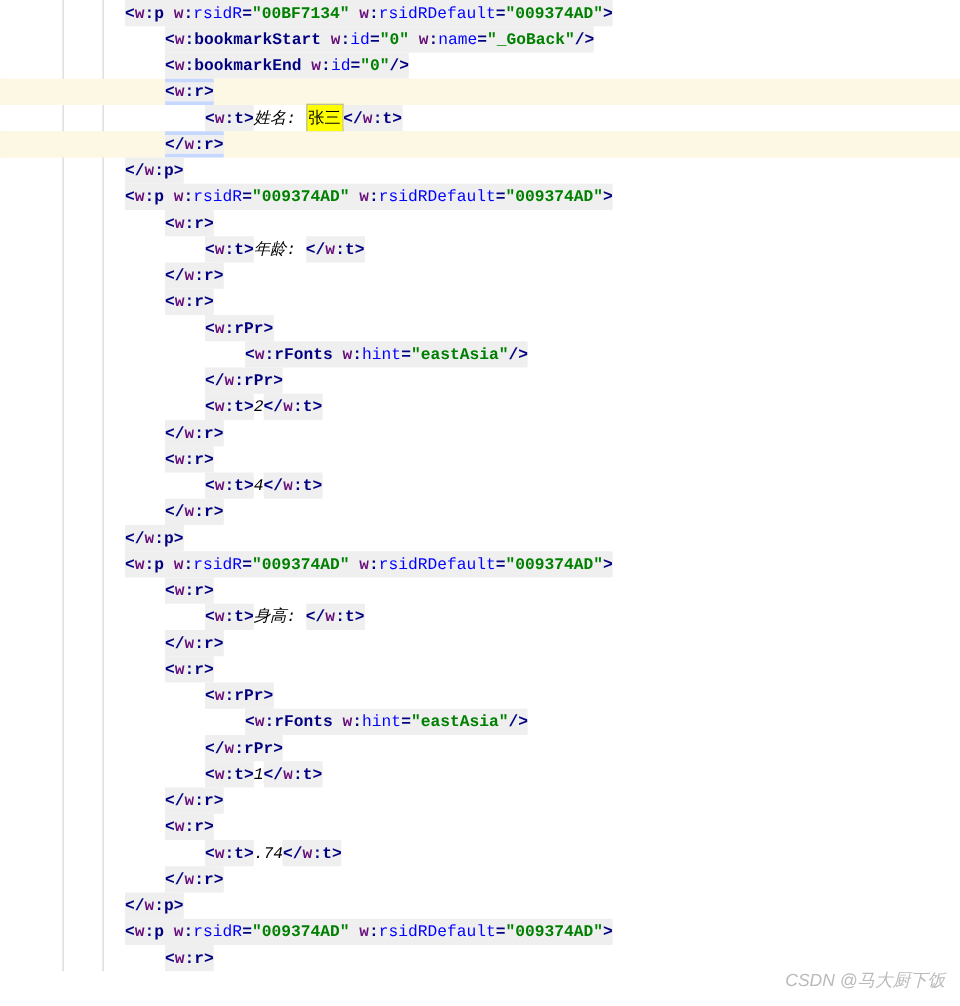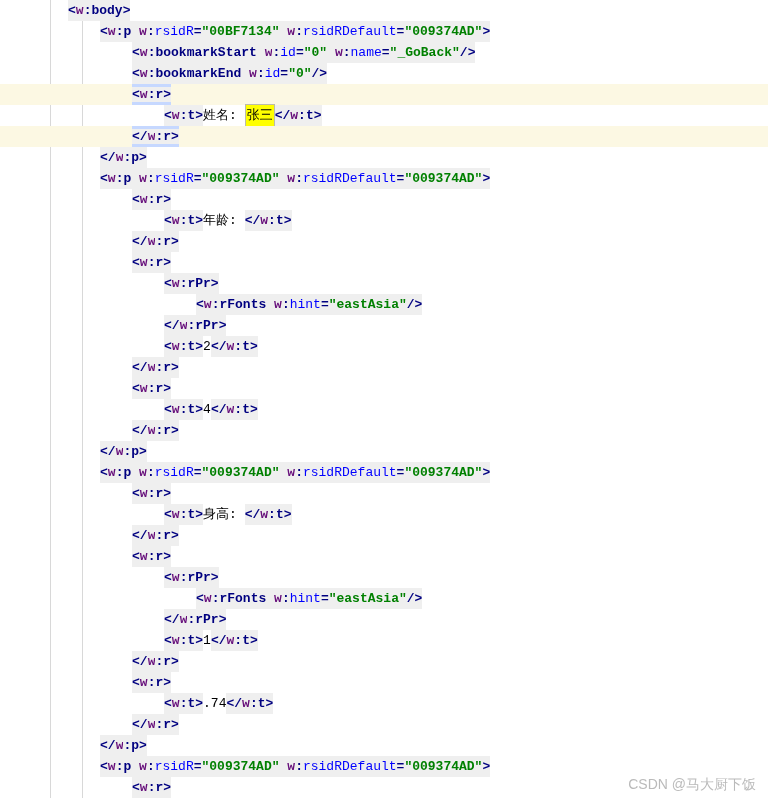--- a/index.html
+++ b/index.html
@@ -30,44 +30,44 @@
   position:absolute; left:0; top:0; height:100%; width:6px;
   background:#fcf8e3;
 }
 .code { padding-left: 0; }
 .indent { display:inline-block; }
 .p  { color: #000080; font-weight: bold; }   
 .ns { color: #660e7a; font-weight: bold; }   
 .nm { color: #000080; font-weight: bold; }   
 .at { color: #0000ff; font-weight: normal; }   
 .av { color: #008000; font-weight: bold; }   
-.tx { color: #000; }
+.tx { color: #000; font-style: italic; }
 .hl-span { background: #c6d8ff; }
 .search-hit { background: #ffff00; border:1px solid #bba; padding:0 1px; }
 .el   { background:#efefef; }
 .el .p, .el .ns, .el .nm { background:#efefef; }
 .watermark {
   position: fixed;
   right: 12px; bottom: 10px;
   font-family: Arial, sans-serif;
   font-size: 14px;
   color: rgba(130,130,130,.55);
   pointer-events:none;
+  font-style:italic;
 }
 </style>
 </head>
 <body>
 
 <div class="editor">
   <div id="folds">
       <div class="fold-line" style="left: 50px;"></div>
       <div class="fold-line" style="left: 82px;"></div>
     </div>
   <div class="code" id="code">
-      <div class="row"><span class="indent" style="width:68px"></span><span class="el"><span class="p">&lt;</span><span class="ns">w</span><span class="p">:</span><span class="nm">body</span><span class="p">&gt;</span></span></div>
       <div class="row"><span class="indent" style="width:100px"></span><span class="el"><span class="p">&lt;</span><span class="ns">w</span><span class="p">:</span><span class="nm">p</span> <span class="ns">w</span><span class="p">:</span><span class="at">rsidR</span><span class="p">=</span><span class="av">"00BF7134"</span> <span class="ns">w</span><span class="p">:</span><span class="at">rsidRDefault</span><span class="p">=</span><span class="av">"009374AD"</span><span class="p">&gt;</span></span></div>
       <div class="row"><span class="indent" style="width:132px"></span><span class="el"><span class="p">&lt;</span><span class="ns">w</span><span class="p">:</span><span class="nm">bookmarkStart</span> <span class="ns">w</span><span class="p">:</span><span class="at">id</span><span class="p">=</span><span class="av">"0"</span> <span class="ns">w</span><span class="p">:</span><span class="at">name</span><span class="p">=</span><span class="av">"_GoBack"</span><span class="p">/</span><span class="p">&gt;</span></span></div>
       <div class="row"><span class="indent" style="width:132px"></span><span class="el"><span class="p">&lt;</span><span class="ns">w</span><span class="p">:</span><span class="nm">bookmarkEnd</span> <span class="ns">w</span><span class="p">:</span><span class="at">id</span><span class="p">=</span><span class="av">"0"</span><span class="p">/</span><span class="p">&gt;</span></span></div>
       <div class="row hl-full"><span class="indent" style="width:132px"></span><span class="hl-span"><span class="el"><span class="p">&lt;</span><span class="ns">w</span><span class="p">:</span><span class="nm">r</span><span class="p">&gt;</span></span></span></div>
       <div class="row"><span class="indent" style="width:164px"></span><span class="el"><span class="p">&lt;</span><span class="ns">w</span><span class="p">:</span><span class="nm">t</span><span class="p">&gt;</span></span><span class="tx">姓名: </span><span class="search-hit">张三</span><span class="el"><span class="p">&lt;</span><span class="p">/</span><span class="ns">w</span><span class="p">:</span><span class="nm">t</span><span class="p">&gt;</span></span></div>
       <div class="row hl-full"><span class="indent" style="width:132px"></span><span class="hl-span"><span class="el"><span class="p">&lt;</span><span class="p">/</span><span class="ns">w</span><span class="p">:</span><span class="nm">r</span><span class="p">&gt;</span></span></span></div>
       <div class="row"><span class="indent" style="width:100px"></span><span class="el"><span class="p">&lt;</span><span class="p">/</span><span class="ns">w</span><span class="p">:</span><span class="nm">p</span><span class="p">&gt;</span></span></div>
       <div class="row"><span class="indent" style="width:100px"></span><span class="el"><span class="p">&lt;</span><span class="ns">w</span><span class="p">:</span><span class="nm">p</span> <span class="ns">w</span><span class="p">:</span><span class="at">rsidR</span><span class="p">=</span><span class="av">"009374AD"</span> <span class="ns">w</span><span class="p">:</span><span class="at">rsidRDefault</span><span class="p">=</span><span class="av">"009374AD"</span><span class="p">&gt;</span></span></div>
       <div class="row"><span class="indent" style="width:132px"></span><span class="el"><span class="p">&lt;</span><span class="ns">w</span><span class="p">:</span><span class="nm">r</span><span class="p">&gt;</span></span></div>
       <div class="row"><span class="indent" style="width:164px"></span><span class="el"><span class="p">&lt;</span><span class="ns">w</span><span class="p">:</span><span class="nm">t</span><span class="p">&gt;</span></span><span class="tx">年龄: </span><span class="el"><span class="p">&lt;</span><span class="p">/</span><span class="ns">w</span><span class="p">:</span><span class="nm">t</span><span class="p">&gt;</span></span></div>

